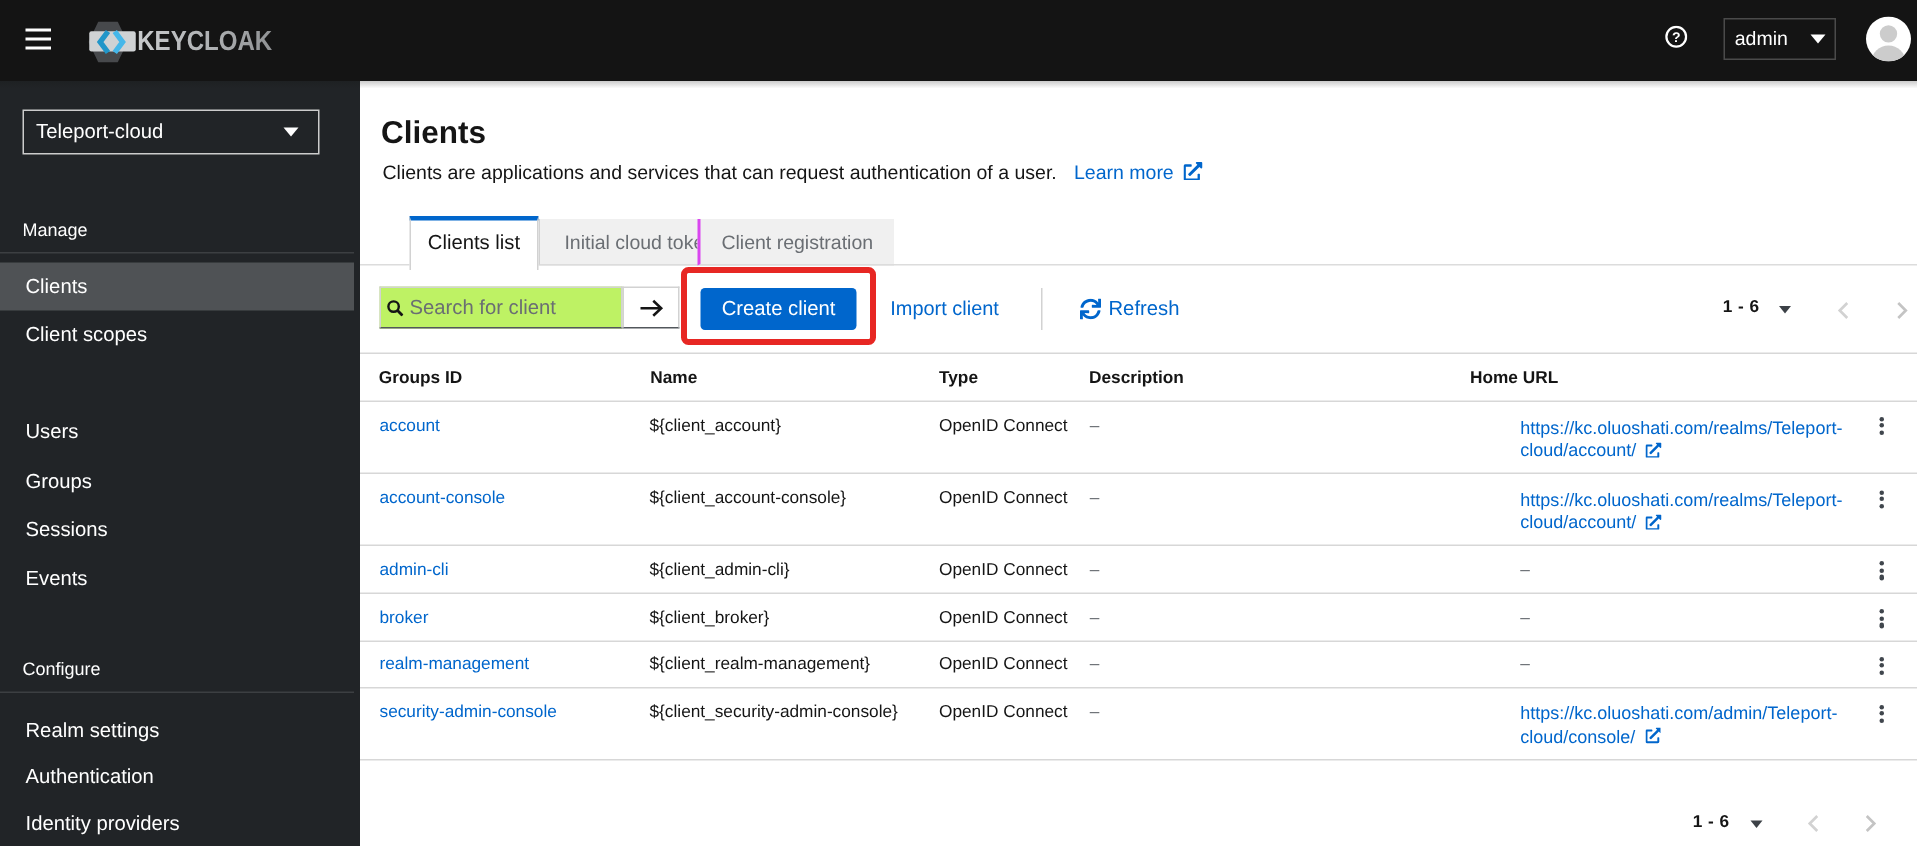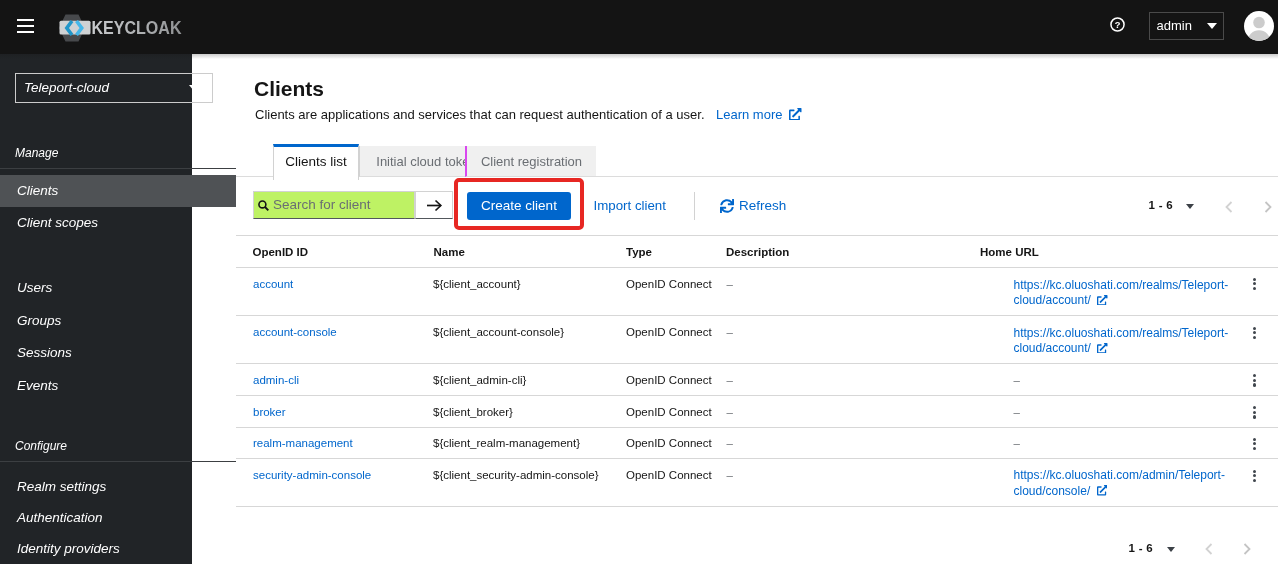--- a/index.html
+++ b/index.html
@@ -5,22 +5,22 @@
 * { margin:0; padding:0; box-sizing:border-box; }
 html,body { width:1284px; height:564px; overflow:hidden; background:#fff;
   font-family:"Liberation Sans", sans-serif; }
 .abs { position:absolute; }
 body { position:relative; }
 
 #masthead { position:absolute; left:0; top:0; width:1278px; height:54px;
   background:#141414; z-index:10; }
 .hbar { position:absolute; left:17px; width:17px; height:2.6px; background:#fff; }
 
-#sidebar { position:absolute; left:0; top:54px; width:192px; height:510px;
-  background:#212427; z-index:5;font-style:italic; }
+#sidebar { position:absolute; left:0; top:54px; width:240px; height:510px;
+  background:#212427; z-index:5; }
 #realmbox { position:absolute; left:15px; top:19px; width:198px; height:30px;
   border:1px solid #ccc; color:#fff; font-size:13.5px; }
 #realmbox span { position:absolute; left:8px; top:0; line-height:28px; }
 .caret-w { position:absolute; width:0; height:0;
   border-left:5.5px solid transparent; border-right:5.5px solid transparent;
   border-top:6.5px solid #fff; }
 .navgroup { position:absolute; left:15px; color:#fff; font-size:12px; }
 .navdiv { position:absolute; left:0; width:236px; height:1px; background:#3c3f42; }
 .navitem { position:absolute; left:0; width:236px; height:32px; line-height:32px;
   color:#fff; font-size:13.5px; }
@@ -186,21 +186,21 @@
 
 <div class="hline" style="top:235px;"></div>
 <div class="hline" style="top:267px;"></div>
 <div class="hline" style="top:315px;"></div>
 <div class="hline" style="top:363px;"></div>
 <div class="hline" style="top:395px;"></div>
 <div class="hline" style="top:427px;"></div>
 <div class="hline" style="top:458px;"></div>
 <div class="hline" style="top:506px;"></div>
 
-<div class="th" style="left:252.5px;top:246px;">OpenID ID</div>
+<div class="th" style="left:252.5px;top:246px;">Groups ID</div>
 <div class="th" style="left:433.5px;top:246px;">Name</div>
 <div class="th" style="left:626px;top:246px;">Type</div>
 <div class="th" style="left:726px;top:246px;">Description</div>
 <div class="th" style="left:980px;top:246px;">Home URL</div>
 
 <div class="td link" style="left:253px;top:276.5px;">account</div>
 <div class="td" style="left:433px;top:276.5px;">${client_account}</div>
 <div class="td" style="left:626px;top:276.5px;">OpenID Connect</div>
 <div class="td dash" style="left:726.5px;top:276.5px;">–</div>
 <div class="td url link" style="left:1013.5px;top:277.5px;width:260px;line-height:15.5px;">https://kc.oluoshati.com/realms/Teleport-<br>cloud/account/

